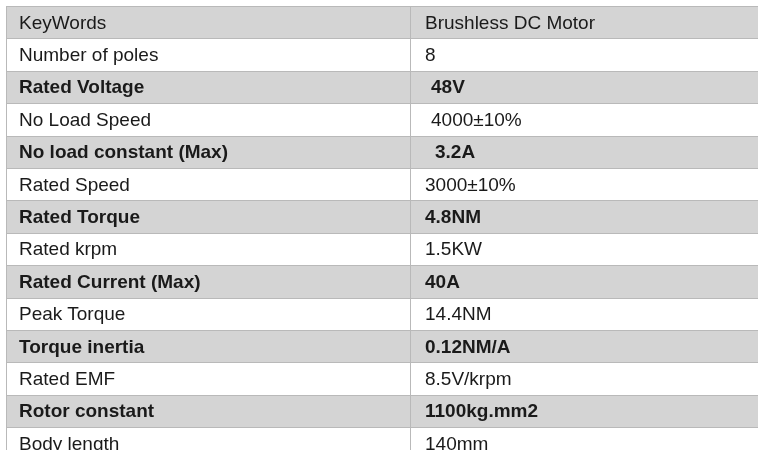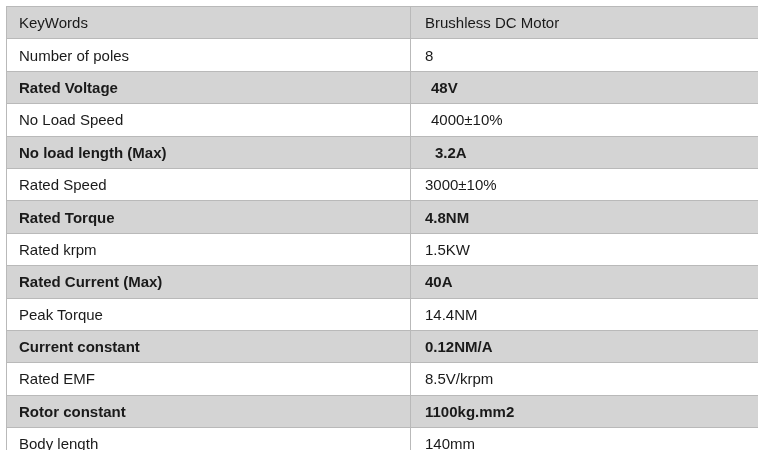--- a/index.html
+++ b/index.html
@@ -21,21 +21,21 @@
   }
   table.spec-table {
     border-collapse: collapse;
     width: 744px;
     table-layout: fixed;
     border: 1px solid #b9b9b9;
   }
   table.spec-table td {
     border: 1px solid #b9b9b9;
     height: 29.4px;
-    font-size: 15px;
+    font-size: 19px;
     color: #1a1a1a;
     vertical-align: middle;
     overflow: hidden;
     white-space: nowrap;
   }
   td.col-key {
     width: 390px;
     padding-left: 12px;
   }
   td.col-val {
@@ -73,21 +73,21 @@
         </tr>
         <tr class="row-shade">
           <td class="col-key">Rated Voltage</td>
           <td class="col-val val-indent-1">48V</td>
         </tr>
         <tr class="row-plain">
           <td class="col-key">No Load Speed</td>
           <td class="col-val val-indent-1">4000±10%</td>
         </tr>
         <tr class="row-shade">
-          <td class="col-key">No load length (Max)</td>
+          <td class="col-key">No load constant (Max)</td>
           <td class="col-val val-indent-2">3.2A</td>
         </tr>
         <tr class="row-plain">
           <td class="col-key">Rated Speed</td>
           <td class="col-val">3000±10%</td>
         </tr>
         <tr class="row-shade">
           <td class="col-key">Rated Torque</td>
           <td class="col-val">4.8NM</td>
         </tr>
@@ -97,21 +97,21 @@
         </tr>
         <tr class="row-shade">
           <td class="col-key">Rated Current (Max)</td>
           <td class="col-val">40A</td>
         </tr>
         <tr class="row-plain">
           <td class="col-key">Peak Torque</td>
           <td class="col-val">14.4NM</td>
         </tr>
         <tr class="row-shade">
-          <td class="col-key">Current constant</td>
+          <td class="col-key">Torque inertia</td>
           <td class="col-val">0.12NM/A</td>
         </tr>
         <tr class="row-plain">
           <td class="col-key">Rated EMF</td>
           <td class="col-val">8.5V/krpm</td>
         </tr>
         <tr class="row-shade">
           <td class="col-key">Rotor constant</td>
           <td class="col-val">1100kg.mm2</td>
         </tr>

